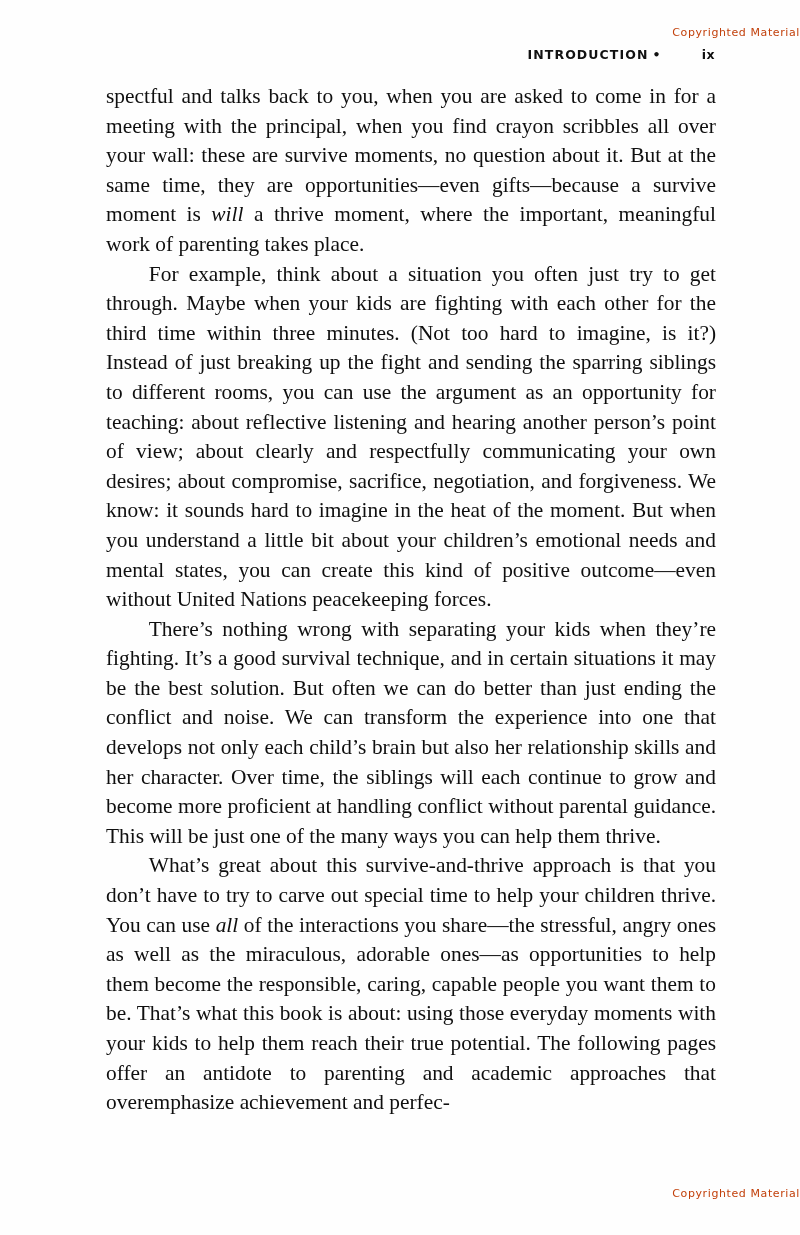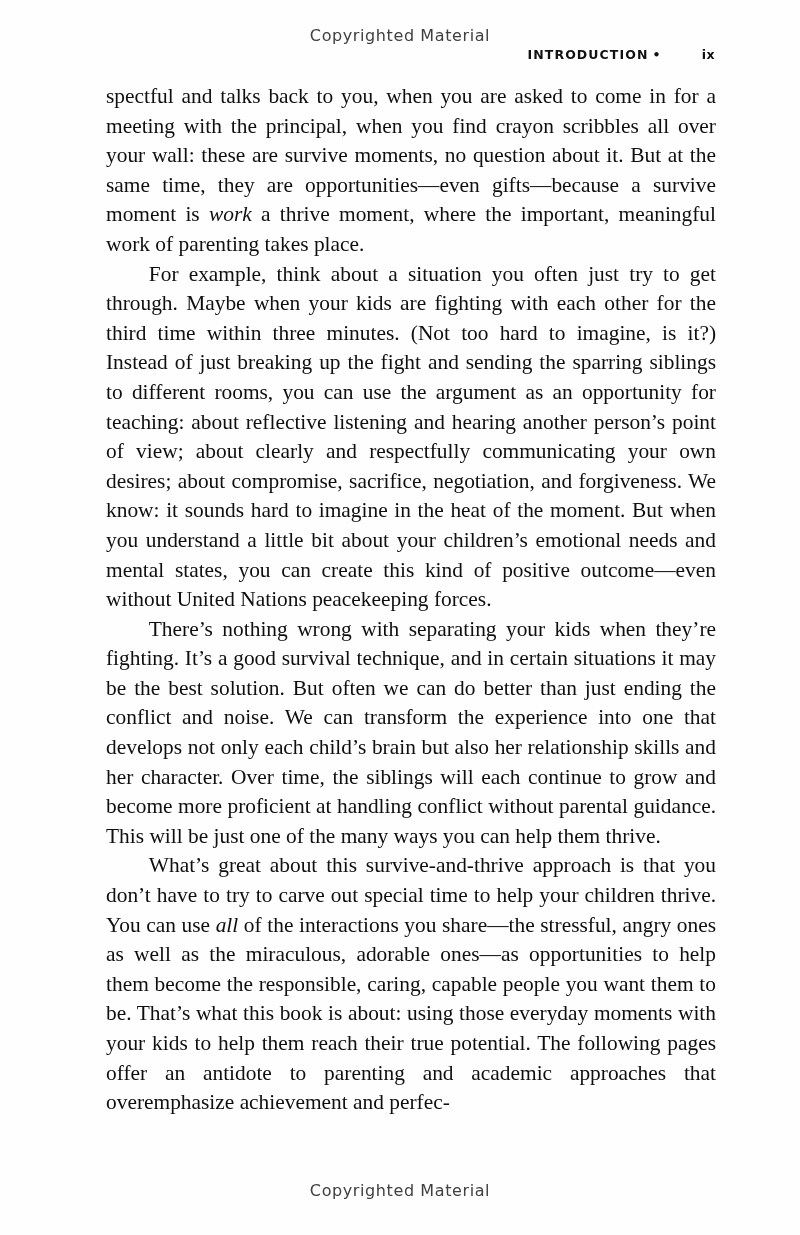--- a/index.html
+++ b/index.html
@@ -17,25 +17,25 @@
   }
   .page {
     position: absolute;
     inset: 0;
     background: #fefefe;
   }
   .watermark {
     position: absolute;
     left: 0;
     right: 0;
-    text-align: center;
+    text-align: right;
     font-family: "DejaVu Sans", sans-serif;
-    font-size: 16px;
+    font-size: 11px;
     letter-spacing: 0.6px;
-    color: #404040;
+    color: #c2410c;
   }
   .watermark-top { top: 26px; }
   .watermark-bottom { bottom: 35px; }
 
   .running-head {
     position: absolute;
     top: 47px;
     right: 85px;
     font-family: "DejaVu Sans", sans-serif;
     font-size: 12.5px;
@@ -83,21 +83,21 @@
 
 <div class="page">
 
   <div class="watermark watermark-top">Copyrighted Material</div>
 
   <div class="running-head">
     <span>INTRODUCTION</span><span class="sep">•</span><span class="folio">ix</span>
   </div>
 
   <div class="body-text" id="body-text">
-      <p class="">spectful and talks back to you, when you are asked to come in for a meeting with the principal, when you find crayon scribbles all over your wall: these are survive moments, no question about it. But at the same time, they are opportunities—even gifts—because a survive moment is <em>work</em> a thrive moment, where the important, meaningful work of parenting takes place.</p>
+      <p class="">spectful and talks back to you, when you are asked to come in for a meeting with the principal, when you find crayon scribbles all over your wall: these are survive moments, no question about it. But at the same time, they are opportunities—even gifts—because a survive moment is <em>will</em> a thrive moment, where the important, meaningful work of parenting takes place.</p>
       <p class="indent">For example, think about a situation you often just try to get through. Maybe when your kids are fighting with each other for the third time within three minutes. (Not too hard to imagine, is it?) Instead of just breaking up the fight and sending the sparring siblings to different rooms, you can use the argument as an opportunity for teaching: about reflective listening and hearing another person’s point of view; about clearly and respectfully communicating your own desires; about compromise, sacrifice, negotiation, and forgiveness. We know: it sounds hard to imagine in the heat of the moment. But when you understand a little bit about your children’s emotional needs and mental states, you can create this kind of positive outcome—even without United Nations peacekeeping forces.</p>
       <p class="indent">There’s nothing wrong with separating your kids when they’re fighting. It’s a good survival technique, and in certain situations it may be the best solution. But often we can do better than just ending the conflict and noise. We can transform the experience into one that develops not only each child’s brain but also her relationship skills and her character. Over time, the siblings will each continue to grow and become more proficient at handling conflict without parental guidance. This will be just one of the many ways you can help them thrive.</p>
       <p class="indent">What’s great about this survive-and-thrive approach is that you don’t have to try to carve out special time to help your children thrive. You can use <em>all</em> of the interactions you share—the stressful, angry ones as well as the miraculous, adorable ones—as opportunities to help them become the responsible, caring, capable people you want them to be. That’s what this book is about: using those everyday moments with your kids to help them reach their true potential. The following pages offer an antidote to parenting and academic approaches that overemphasize achievement and perfec-</p>
     </div>
 
   <div class="watermark watermark-bottom">Copyrighted Material</div>
 
 </div>
 
 </body></html>

